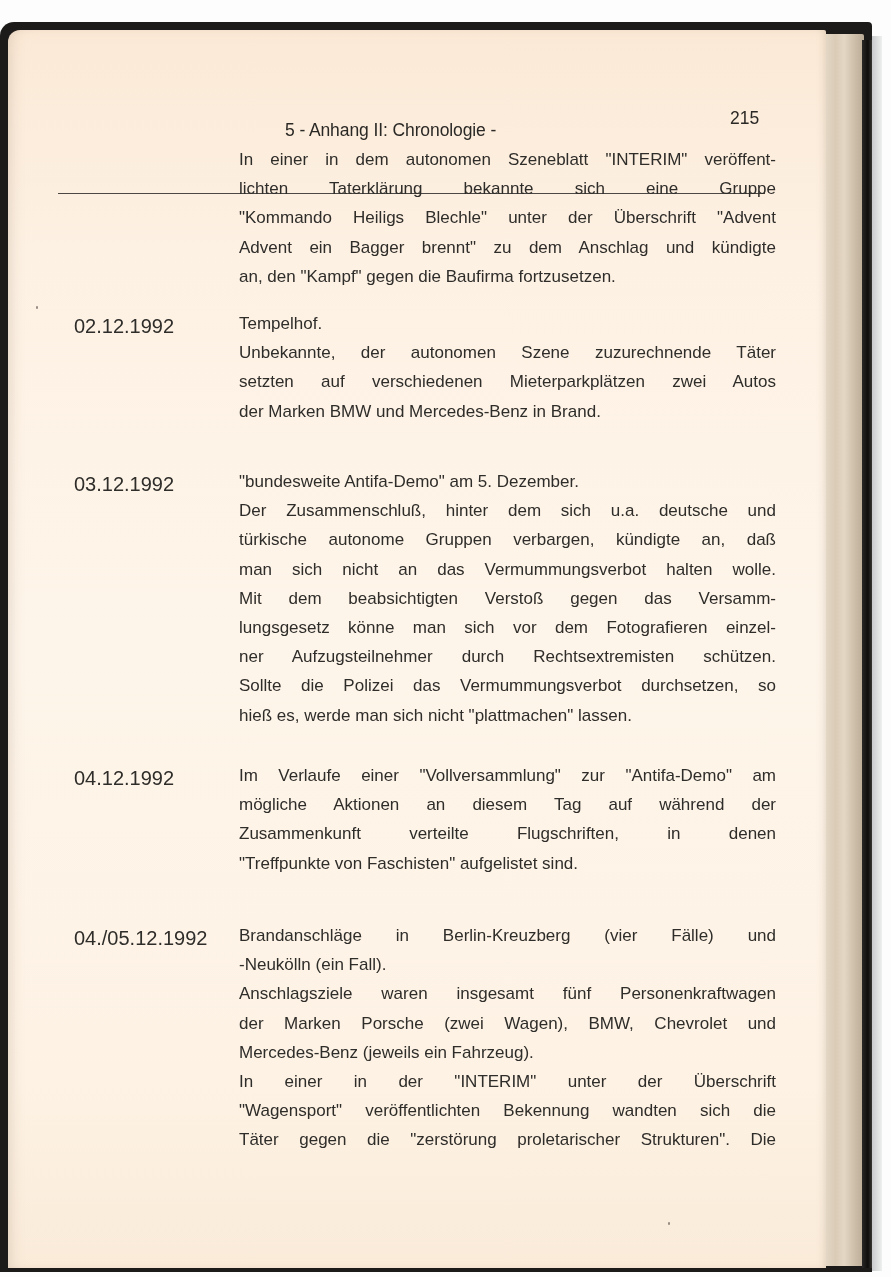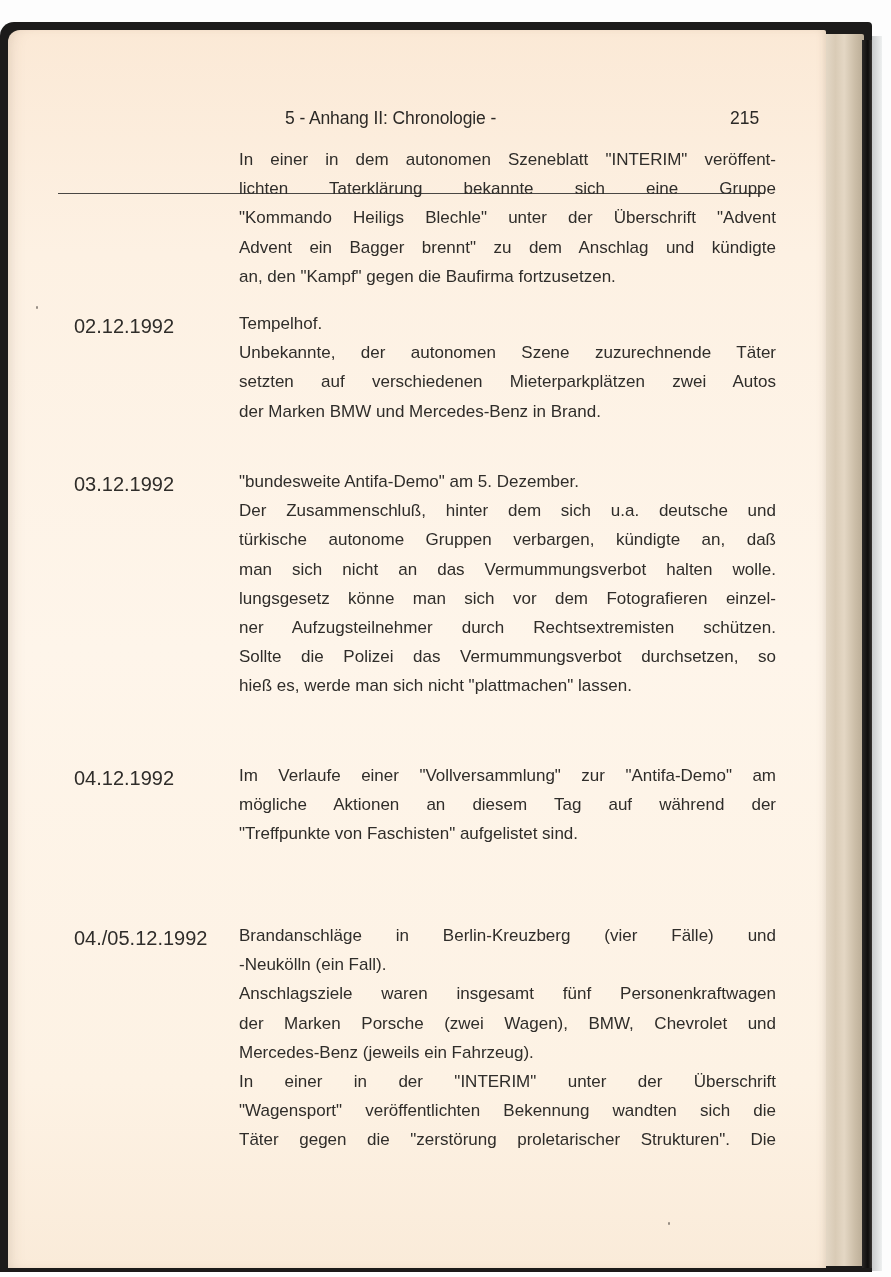--- a/index.html
+++ b/index.html
@@ -63,21 +63,21 @@
       left: 0;
       top: 78px;
       width: 100%;
       height: 24px;
       font-size: 17.5px;
       color: #2b2926;
     }
     .running-title {
       position: absolute;
       left: 277px;
-      top: 0;
+      top: 12px;
       letter-spacing: -0.1px;
     }
     .page-number {
       position: absolute;
       left: 722px;
       top: 0;
     }
     .head-rule {
       position: absolute;
       left: 50px;
@@ -190,34 +190,36 @@
     <div class="entry" style="top:443px;">
       <span class="entry-date">03.12.1992</span>
       <div class="entry-body">
         <p class="para">
           <span class="line last">"bundesweite Antifa-Demo" am 5. Dezember.</span>
         </p>
         <p class="para">
           <span class="line">Der Zusammenschluß, hinter dem sich u.a. deutsche und</span>
           <span class="line">türkische autonome Gruppen verbargen, kündigte an, daß</span>
           <span class="line">man sich nicht an das Vermummungsverbot halten wolle.</span>
+          <span class="line">Mit dem beabsichtigten Verstoß gegen das Versamm-</span>
           <span class="line">lungsgesetz könne man sich vor dem Fotografieren einzel-</span>
           <span class="line">ner Aufzugsteilnehmer durch Rechtsextremisten schützen.</span>
           <span class="line">Sollte die Polizei das Vermummungsverbot durchsetzen, so</span>
           <span class="line last">hieß es, werde man sich nicht "plattmachen" lassen.</span>
         </p>
       </div>
     </div>
 
     <div class="entry" style="top:737px;">
       <span class="entry-date">04.12.1992</span>
       <div class="entry-body">
         <p class="para">
           <span class="line">Im Verlaufe einer "Vollversammlung" zur "Antifa-Demo" am</span>
           <span class="line">mögliche Aktionen an diesem Tag auf während der</span>
+          <span class="line">Zusammenkunft verteilte Flugschriften, in denen</span>
           <span class="line last">"Treffpunkte von Faschisten" aufgelistet sind.</span>
         </p>
       </div>
     </div>
 
     <div class="entry" style="top:897px;">
       <span class="entry-date">04./05.12.1992</span>
       <div class="entry-body">
         <p class="para">
           <span class="line">Brandanschläge in Berlin-Kreuzberg (vier Fälle) und</span>

